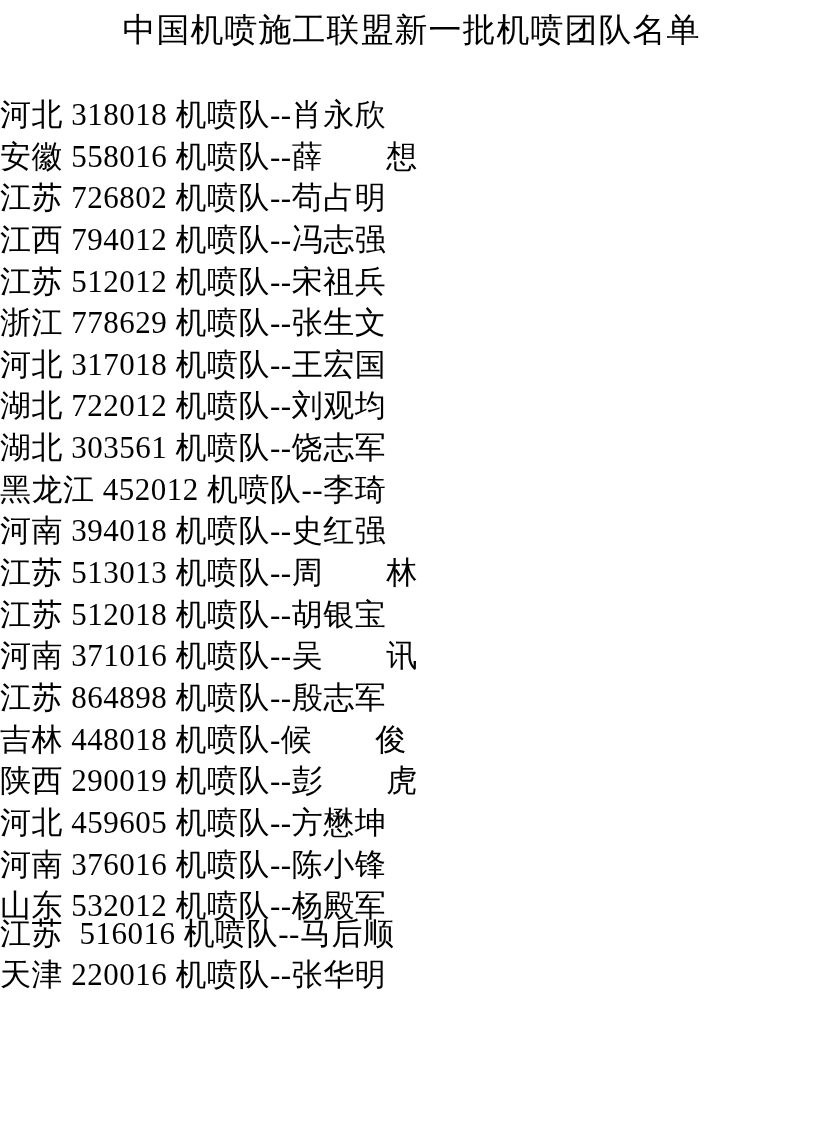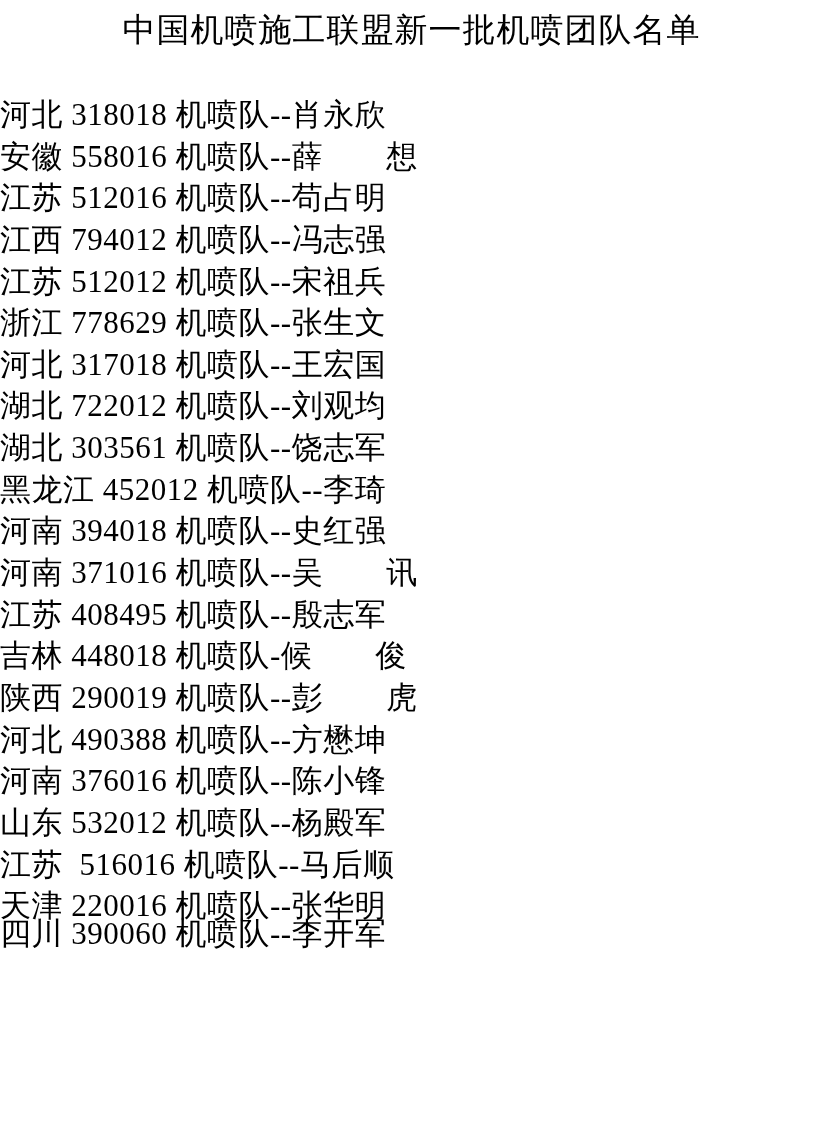--- a/index.html
+++ b/index.html
@@ -47,33 +47,35 @@
   }
 </style>
 </head>
 <body>
 
 <div class="page">
   <h1 class="doc-title">中国机喷施工联盟新一批机喷团队名单</h1>
   <div class="team-list">
       <div class="team-line">河北 318018 机喷队--肖永欣</div>
       <div class="team-line">安徽 558016 机喷队--薛　　想</div>
-      <div class="team-line">江苏 512016 机喷队--苟占明</div>
+      <div class="team-line">江苏 726802 机喷队--苟占明</div>
       <div class="team-line">江西 794012 机喷队--冯志强</div>
       <div class="team-line">江苏 512012 机喷队--宋祖兵</div>
       <div class="team-line">浙江 778629 机喷队--张生文</div>
       <div class="team-line">河北 317018 机喷队--王宏国</div>
       <div class="team-line">湖北 722012 机喷队--刘观均</div>
       <div class="team-line">湖北 303561 机喷队--饶志军</div>
       <div class="team-line">黑龙江 452012 机喷队--李琦</div>
       <div class="team-line">河南 394018 机喷队--史红强</div>
+      <div class="team-line">江苏 513013 机喷队--周　　林</div>
+      <div class="team-line">江苏 512018 机喷队--胡银宝</div>
       <div class="team-line">河南 371016 机喷队--吴　　讯</div>
-      <div class="team-line">江苏 408495 机喷队--殷志军</div>
+      <div class="team-line">江苏 864898 机喷队--殷志军</div>
       <div class="team-line">吉林 448018 机喷队-候　　俊</div>
       <div class="team-line">陕西 290019 机喷队--彭　　虎</div>
-      <div class="team-line">河北 490388 机喷队--方懋坤</div>
+      <div class="team-line">河北 459605 机喷队--方懋坤</div>
       <div class="team-line">河南 376016 机喷队--陈小锋</div>
       <div class="team-line">山东 532012 机喷队--杨殿军</div>
       <div class="team-line">江苏  516016 机喷队--马后顺</div>
       <div class="team-line">天津 220016 机喷队--张华明</div>
       <div class="team-line">四川 390060 机喷队--李开军</div>
     </div>
 </div>
 
 </body></html>

